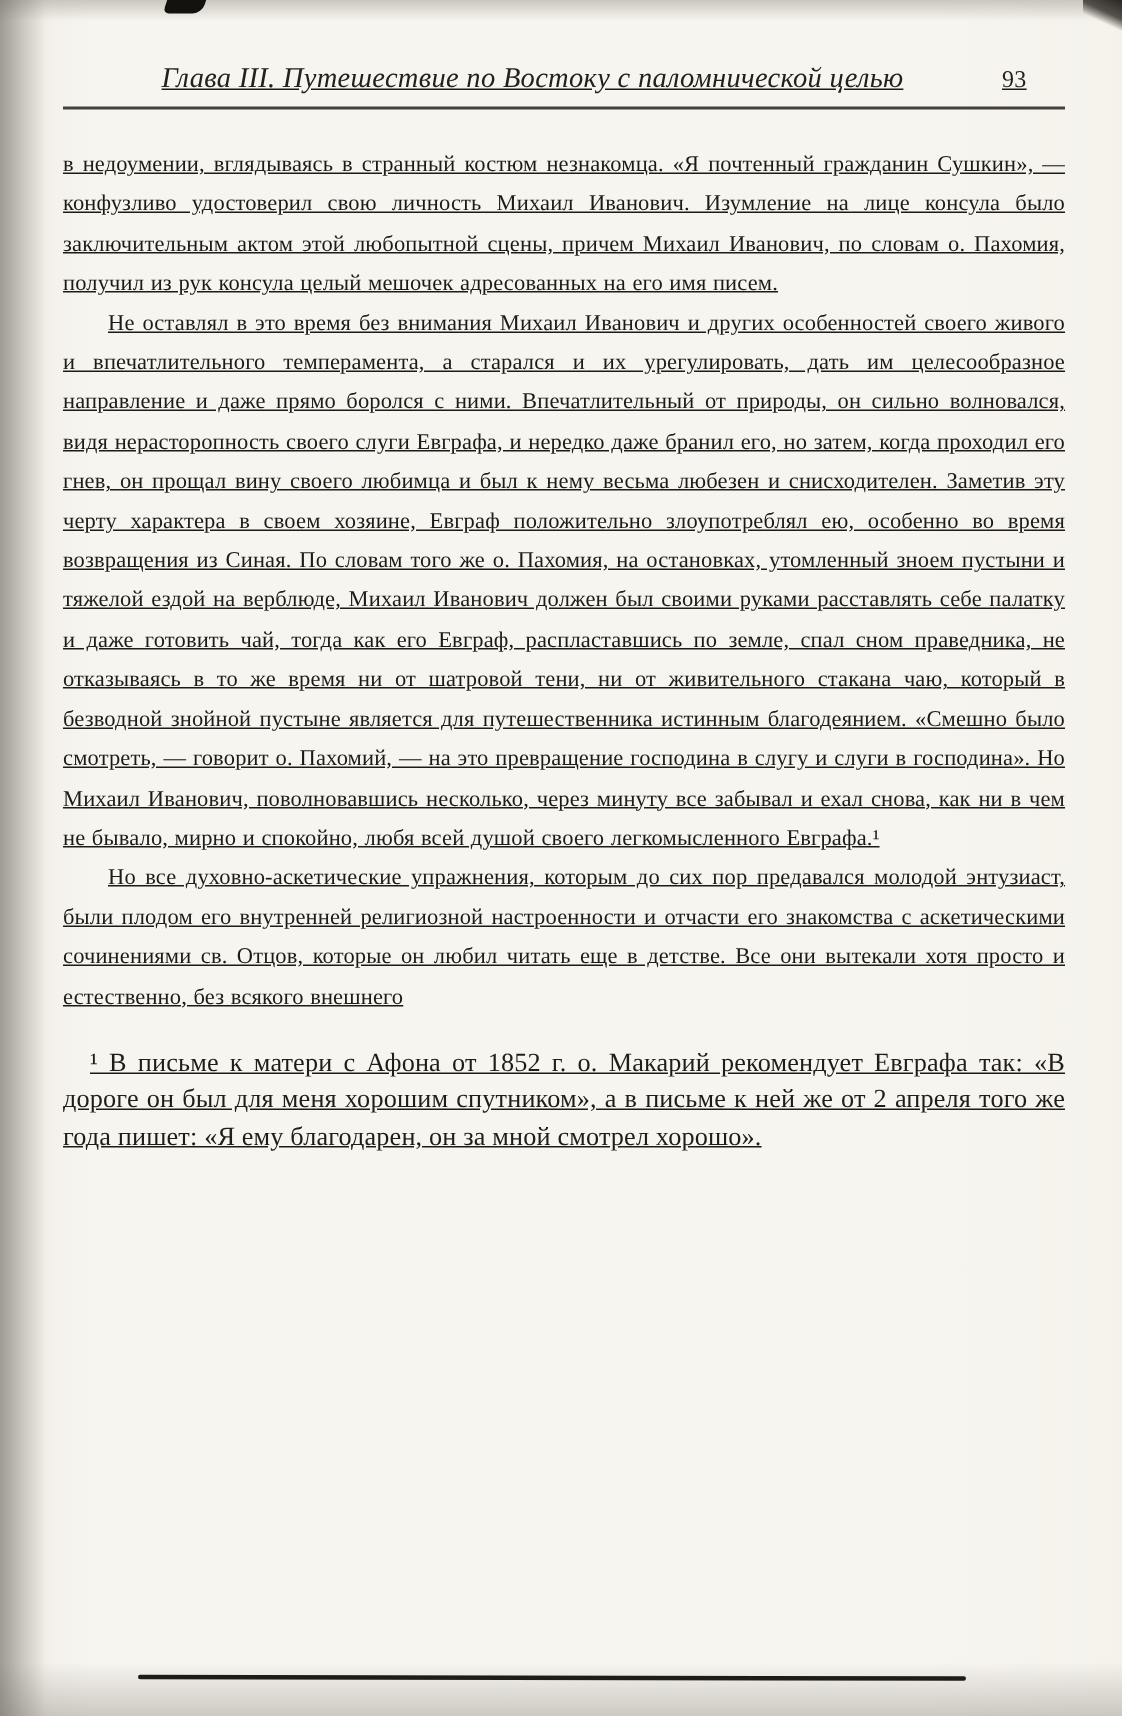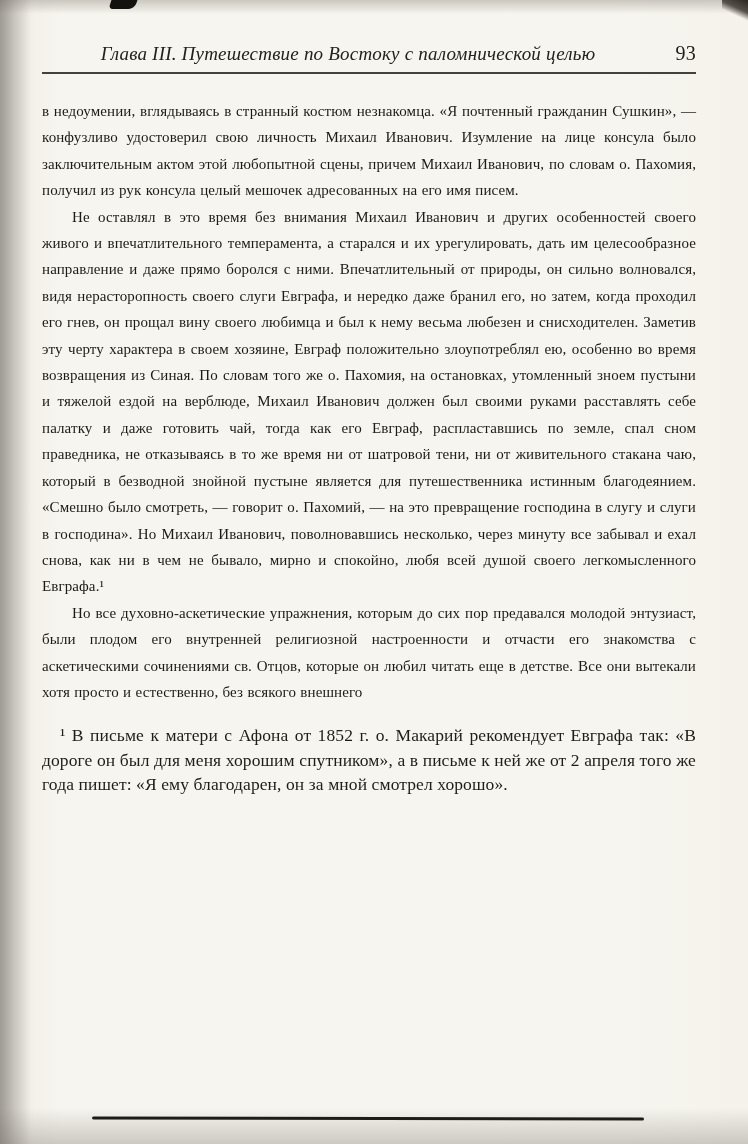--- a/index.html
+++ b/index.html
@@ -17,40 +17,40 @@
         #c9c6bf 0px, #e3e0d8 14px, #f3f1ea 34px, #f7f5ef 60px,
         #f7f5ef 620px, #f4f2eb 748px),
       #f6f4ee;
     overflow: hidden;
     font-family: "Liberation Serif", "DejaVu Serif", serif;
     color: #1d1a17;
   }
   .inner {
     position: relative;
     box-sizing: border-box;
-    padding: 42px 52px 0 42px;
+    padding: 42px 38px 0 42px;
+    text-decoration: underline;
   }
   .running-header {
     display: flex;
     align-items: baseline;
     font-style: italic;
     font-size: 19px;
     letter-spacing: 0.2px;
     color: #24211d;
   }
   .running-title {
     flex: 1;
     text-align: center;
     white-space: nowrap;
   }
   .page-number {
     font-style: normal;
     width: 42px;
-    text-align: right;
-    font-size: 20px;
+    font-size: 16px;
   }
   .header-rule {
     height: 0;
     border-bottom: 2px solid #2b2824;
     margin-top: 7px;
     margin-bottom: 24px;
     opacity: 0.88;
   }
   .body-text p {
     margin: 0;

